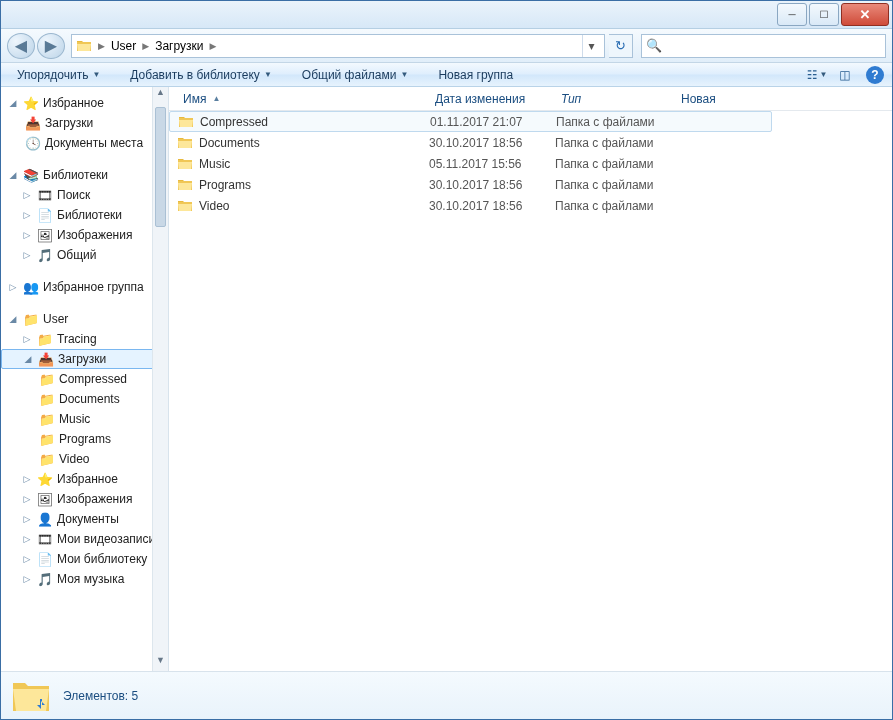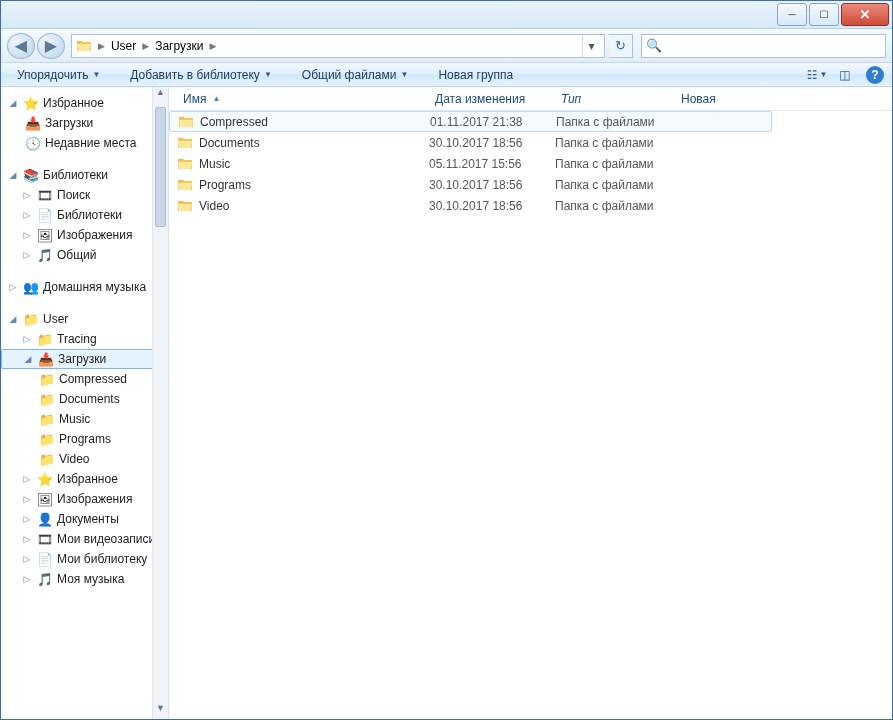--- a/index.html
+++ b/index.html
@@ -163,21 +163,21 @@
             <span class="exp">◢</span>
             <span class="ticon">⭐</span>
             <span>Избранное</span>
           </div>
         <div class="tree-item ind1">
             <span class="ticon">📥</span>
             <span>Загрузки</span>
           </div>
         <div class="tree-item ind1">
             <span class="ticon">🕓</span>
-            <span>Недавние места</span>
+            <span>Документы места</span>
           </div>
       </div>
 
       <div class="tree-group">
         <div class="tree-item">
             <span class="exp">◢</span>
             <span class="ticon">📚</span>
             <span>Библиотеки</span>
           </div>
         <div class="tree-item ind1">
@@ -199,21 +199,21 @@
             <span class="exp">▷</span>
             <span class="ticon">🎵</span>
             <span>Общий</span>
           </div>
       </div>
 
       <div class="tree-group">
         <div class="tree-item">
             <span class="exp">▷</span>
             <span class="ticon">👥</span>
-            <span>Домашняя музыка</span>
+            <span>Избранное группа</span>
           </div>
       </div>
 
       <div class="tree-group">
         <div class="tree-item">
             <span class="exp">◢</span>
             <span class="ticon">📁</span>
             <span>User</span>
           </div>
         <div class="tree-item ind1">
@@ -306,21 +306,21 @@
             <div class="cell name">
               <span class="ficon">
                 <svg class="folder-svg" width="16" height="14" viewBox="0 0 16 14">
                   <path class="tab" d="M1 2h5l1 1H1z"></path>
                   <path class="back" d="M1 3h14v9H1z"></path>
                   <path class="front" d="M1 5h14l-1 7H2z"></path>
                 </svg>
               </span>
               <span>Compressed</span>
             </div>
-            <div class="cell date">01.11.2017 21:38</div>
+            <div class="cell date">01.11.2017 21:07</div>
             <div class="cell type">Папка с файлами</div>
             <div class="cell size"></div>
           </div>
           <div class="row">
             <div class="cell name">
               <span class="ficon">
                 <svg class="folder-svg" width="16" height="14" viewBox="0 0 16 14">
                   <path class="tab" d="M1 2h5l1 1H1z"></path>
                   <path class="back" d="M1 3h14v9H1z"></path>
                   <path class="front" d="M1 5h14l-1 7H2z"></path>
@@ -374,14 +374,24 @@
               <span>Video</span>
             </div>
             <div class="cell date">30.10.2017 18:56</div>
             <div class="cell type">Папка с файлами</div>
             <div class="cell size"></div>
           </div>
         </div>
     </div>
   </div>
 
+  <div class="statusbar">
+    <span class="bigicon">
+      <svg width="40" height="38" viewBox="0 0 40 38">
+          <path fill="#f0c756" d="M2 6h12l3 3h21v25H2z"></path>
+          <path fill="#fde79a" d="M2 12h36l-3 22H5z"></path>
+          <path fill="#2f7bd1" d="M28 20v8l-4-4h3v-6h2v6h3z" transform="translate(2,4)"></path>
+        </svg>
+    </span>
+    <span>Элементов: 5</span>
+  </div>
 
 </div>
 
 </body></html>

